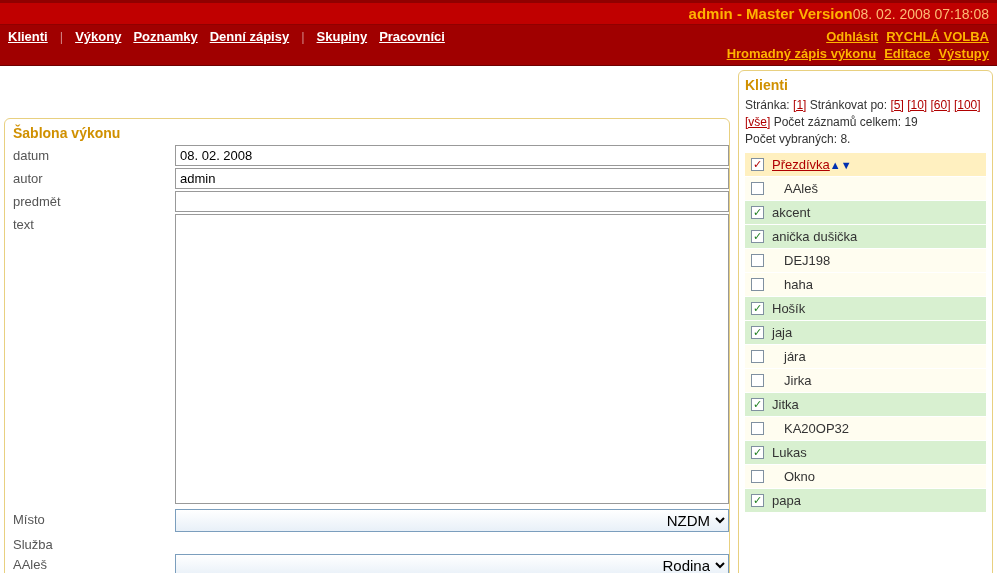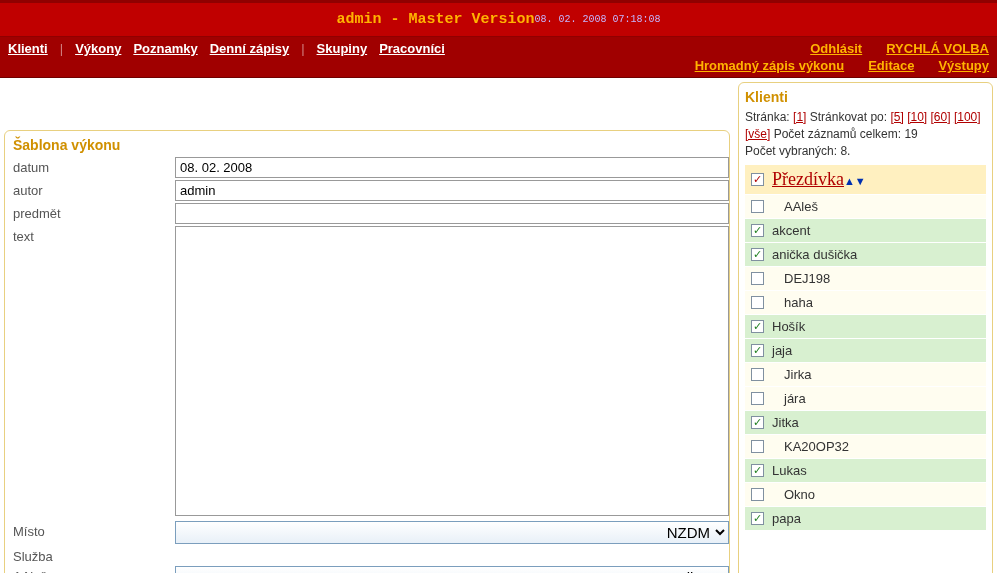--- a/index.html
+++ b/index.html
@@ -9,33 +9,32 @@
       background: #fff;
       width: 997px;
     }
     .top-bar {
       background: #C00000;
       color: #fff;
       border-top: 3px solid #900000;
     }
     .title-row {
       display: flex;
-      justify-content: center;
-      align-items: center;
-      padding: 8px 8px;
-      font-family: Liberation Mono, monospace;
+      justify-content: flex-end;
+      align-items: center;
+      padding: 2px 8px;
     }
     .title-row .app-title {
       color: #FFB300;
       font-weight: bold;
       font-size: 15px;
     }
     .title-row .datetime {
-      color: #c4b5fd;
-      font-size: 10px;
+      color: #fdba74;
+      font-size: 14px;
     }
     .nav-row {
       background: #A00000;
       display: flex;
       justify-content: space-between;
       padding: 4px 8px;
       border-top: 1px solid #900000;
       border-bottom: 1px solid #700000;
     }
     .nav-left, .nav-right {
@@ -43,21 +42,21 @@
       gap: 12px;
       align-items: flex-start;
     }
     .nav-right {
       flex-direction: column;
       align-items: flex-end;
       gap: 2px;
     }
     .nav-right-row {
       display: flex;
-      gap: 24px;
+      gap: 8px;
       align-items: center;
     }
     .nav-left a, .nav-right a {
       color: #fff;
       font-weight: bold;
       text-decoration: underline;
       font-size: 13px;
       cursor: pointer;
     }
     .nav-right a {
@@ -164,24 +163,23 @@
       background: #fff;
       display: inline-flex;
       align-items: center;
       justify-content: center;
       font-size: 11px;
       color: #B00000;
       cursor: pointer;
     }
     .client-header .hdr-label {
       color: #B00000;
-      font-size: 18px;
+      font-size: 13px;
       text-decoration: underline;
       cursor: pointer;
-      font-family: Liberation Serif, serif;
     }
     .client-header .sort {
       color: #0030B0;
       font-size: 11px;
       cursor: pointer;
     }
     .client-row {
       padding: 4px 6px;
       display: flex;
       align-items: center;
@@ -329,25 +327,25 @@
           <div class="client-row checked">
             <span class="cb">✓</span>
             <span>Hošík</span>
           </div>
           <div class="client-row checked">
             <span class="cb">✓</span>
             <span>jaja</span>
           </div>
           <div class="client-row unchecked">
             <span class="cb"></span>
+            <span>jára</span>
+          </div>
+          <div class="client-row unchecked">
+            <span class="cb"></span>
             <span>Jirka</span>
-          </div>
-          <div class="client-row unchecked">
-            <span class="cb"></span>
-            <span>jára</span>
           </div>
           <div class="client-row checked">
             <span class="cb">✓</span>
             <span>Jitka</span>
           </div>
           <div class="client-row unchecked">
             <span class="cb"></span>
             <span>KA20OP32</span>
           </div>
           <div class="client-row checked">

